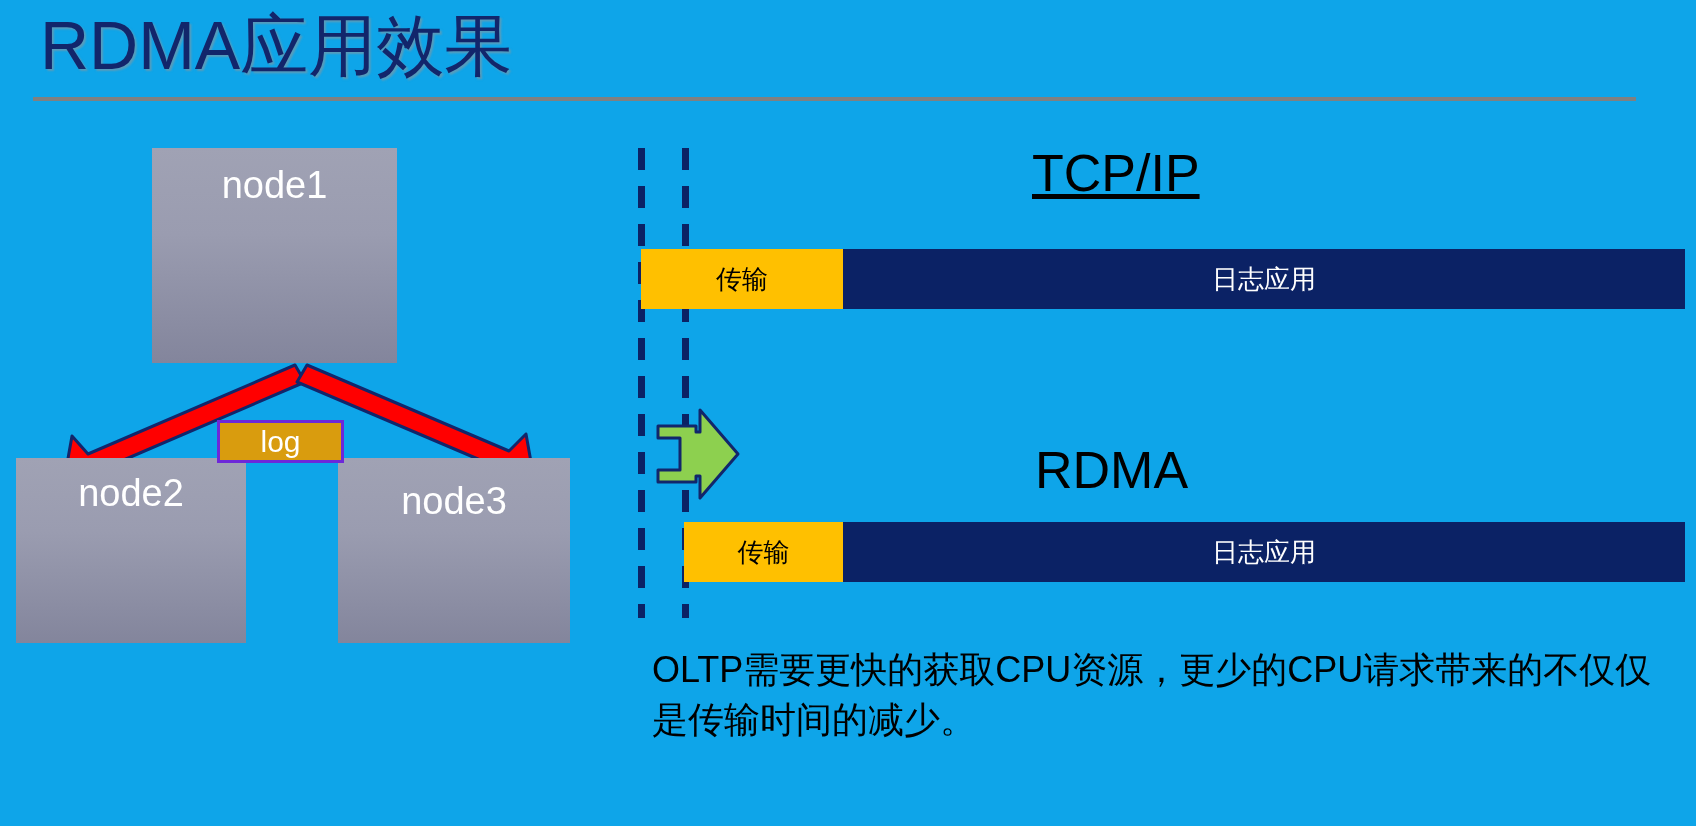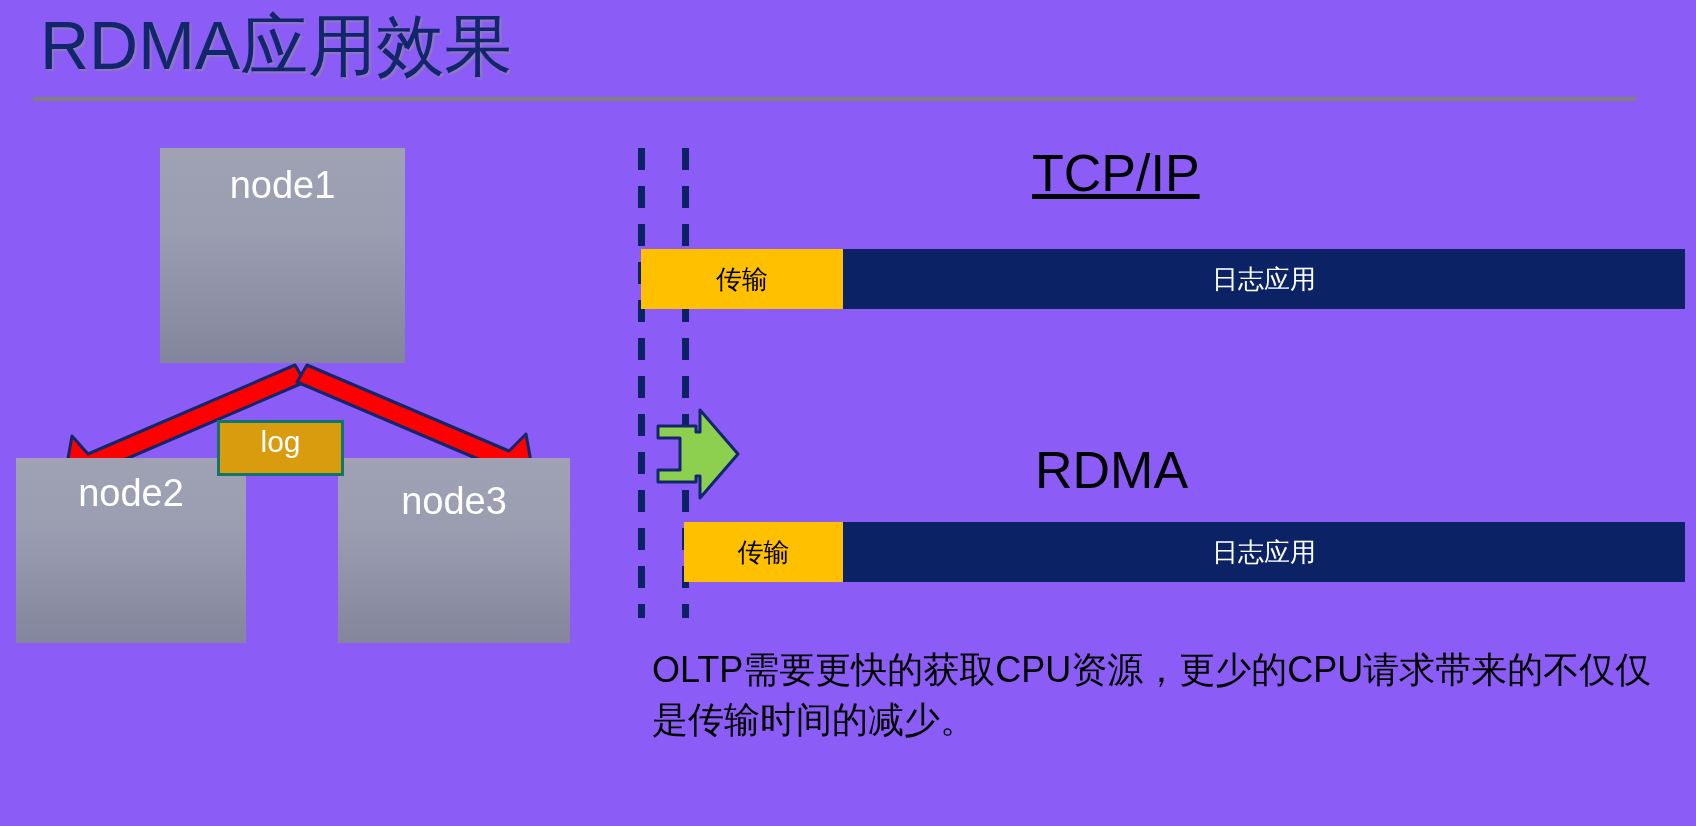--- a/index.html
+++ b/index.html
@@ -7,21 +7,21 @@
     padding: 0;
     background: #ffffff;
   }
   body {
     font-family: "Liberation Sans", "DejaVu Sans", sans-serif;
   }
   #slide {
     position: relative;
     width: 1696px;
     height: 826px;
-    background: #8b5cf6;
+    background: #0ea5e9;
     overflow: hidden;
   }
 
   
   #slide-title {
     position: absolute;
     left: 40px;
     top: 2px;
     font-size: 68px;
     line-height: 86px;
@@ -43,21 +43,21 @@
   
   .node-box {
     position: absolute;
     background: linear-gradient(to bottom, #a0a2b4 0%, #9a9cb0 40%, #83859c 100%);
     color: #ffffff;
     font-size: 38px;
     text-align: center;
     box-sizing: border-box;
   }
   #node1 {
-    left: 160px;
+    left: 152px;
     top: 148px;
     width: 245px;
     height: 215px;
     padding-top: 16px;
   }
   #node2 {
     left: 0px;
     top: 458px;
     width: 230px;
     height: 185px;
@@ -69,23 +69,23 @@
     top: 458px;
     width: 232px;
     height: 185px;
     padding-top: 22px;
   }
   #log-box {
     position: absolute;
     left: 217px;
     top: 420px;
     width: 127px;
-    height: 56px;
+    height: 43px;
     background: #d99c0e;
-    border: 3px solid #0f766e;
+    border: 3px solid #6d28d9;
     box-sizing: border-box;
     color: #ffffff;
     font-size: 30px;
     line-height: 38px;
     text-align: center;
   }
   #arrows-svg {
     position: absolute;
     left: 0px;
     top: 340px;

